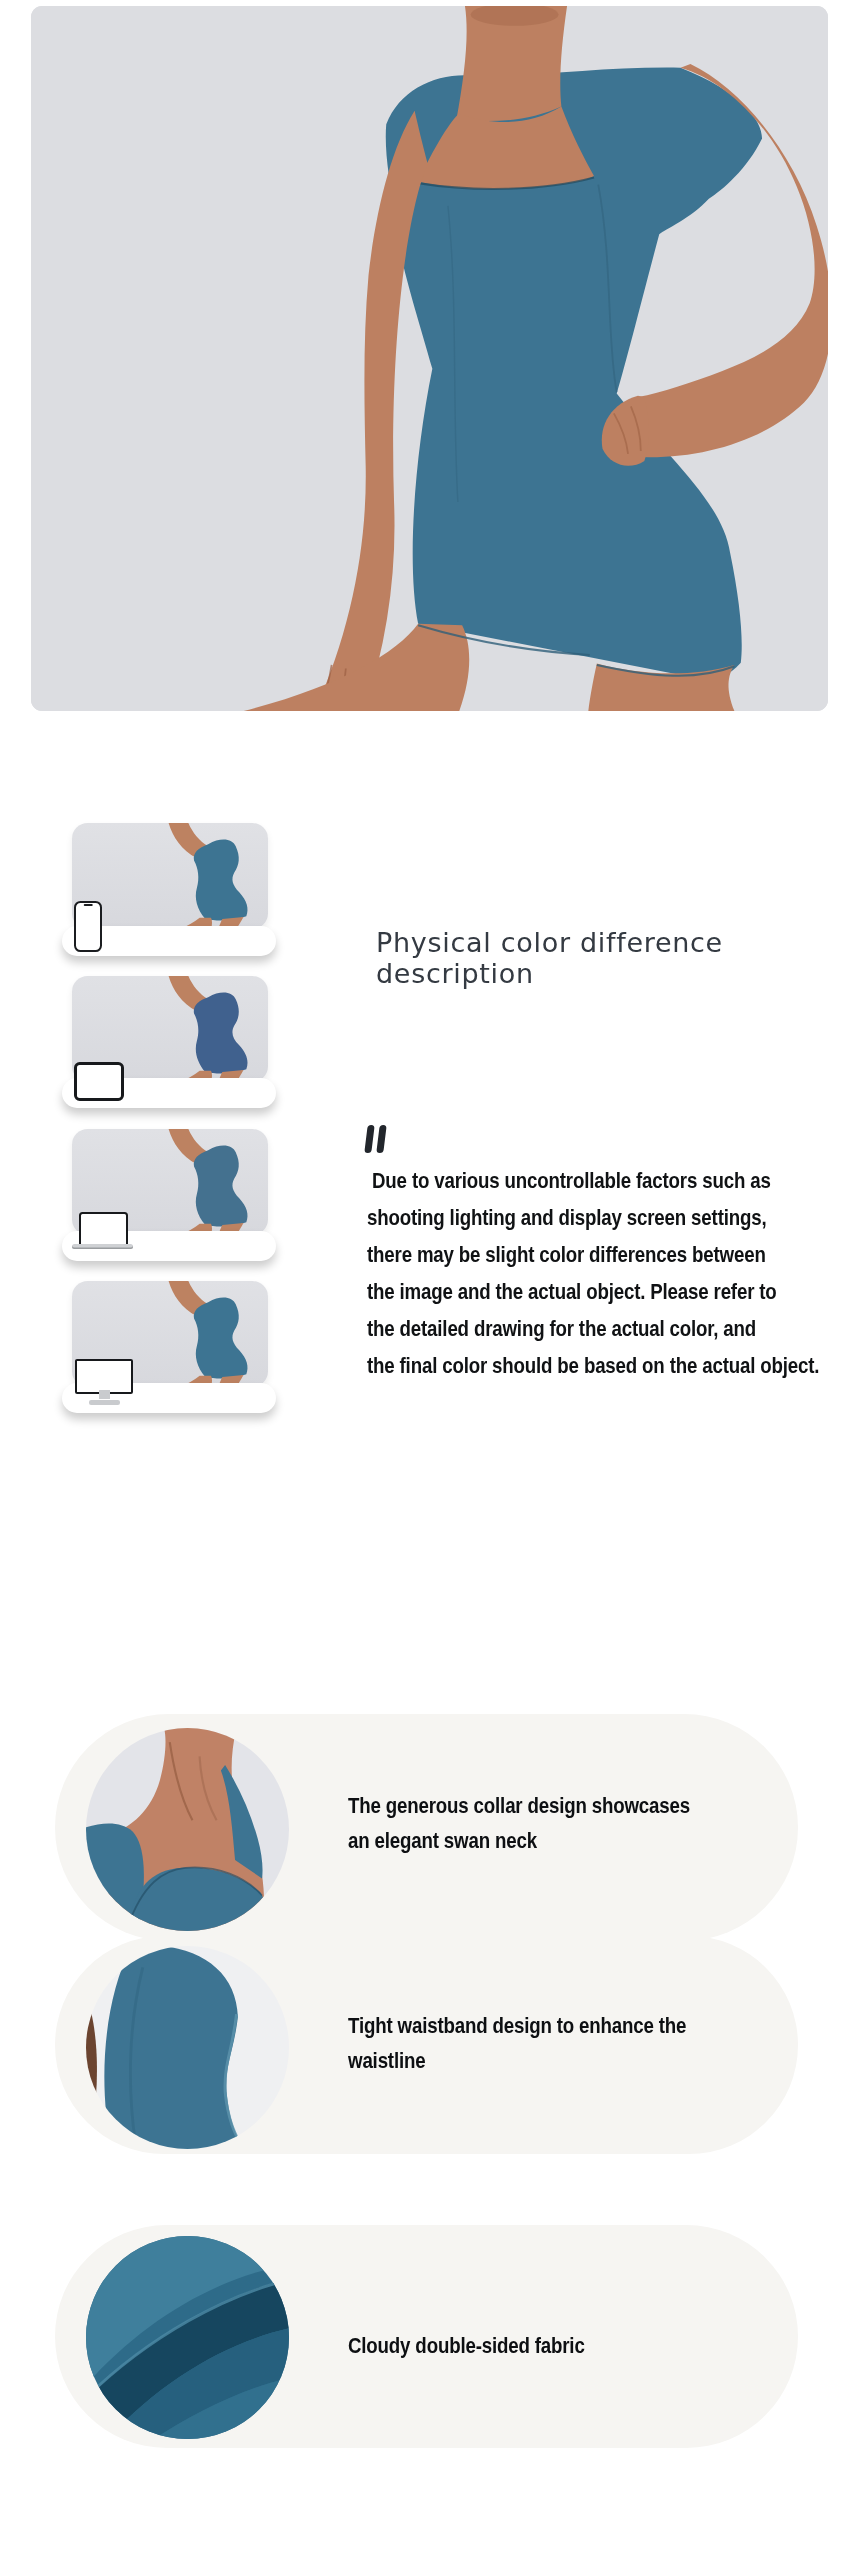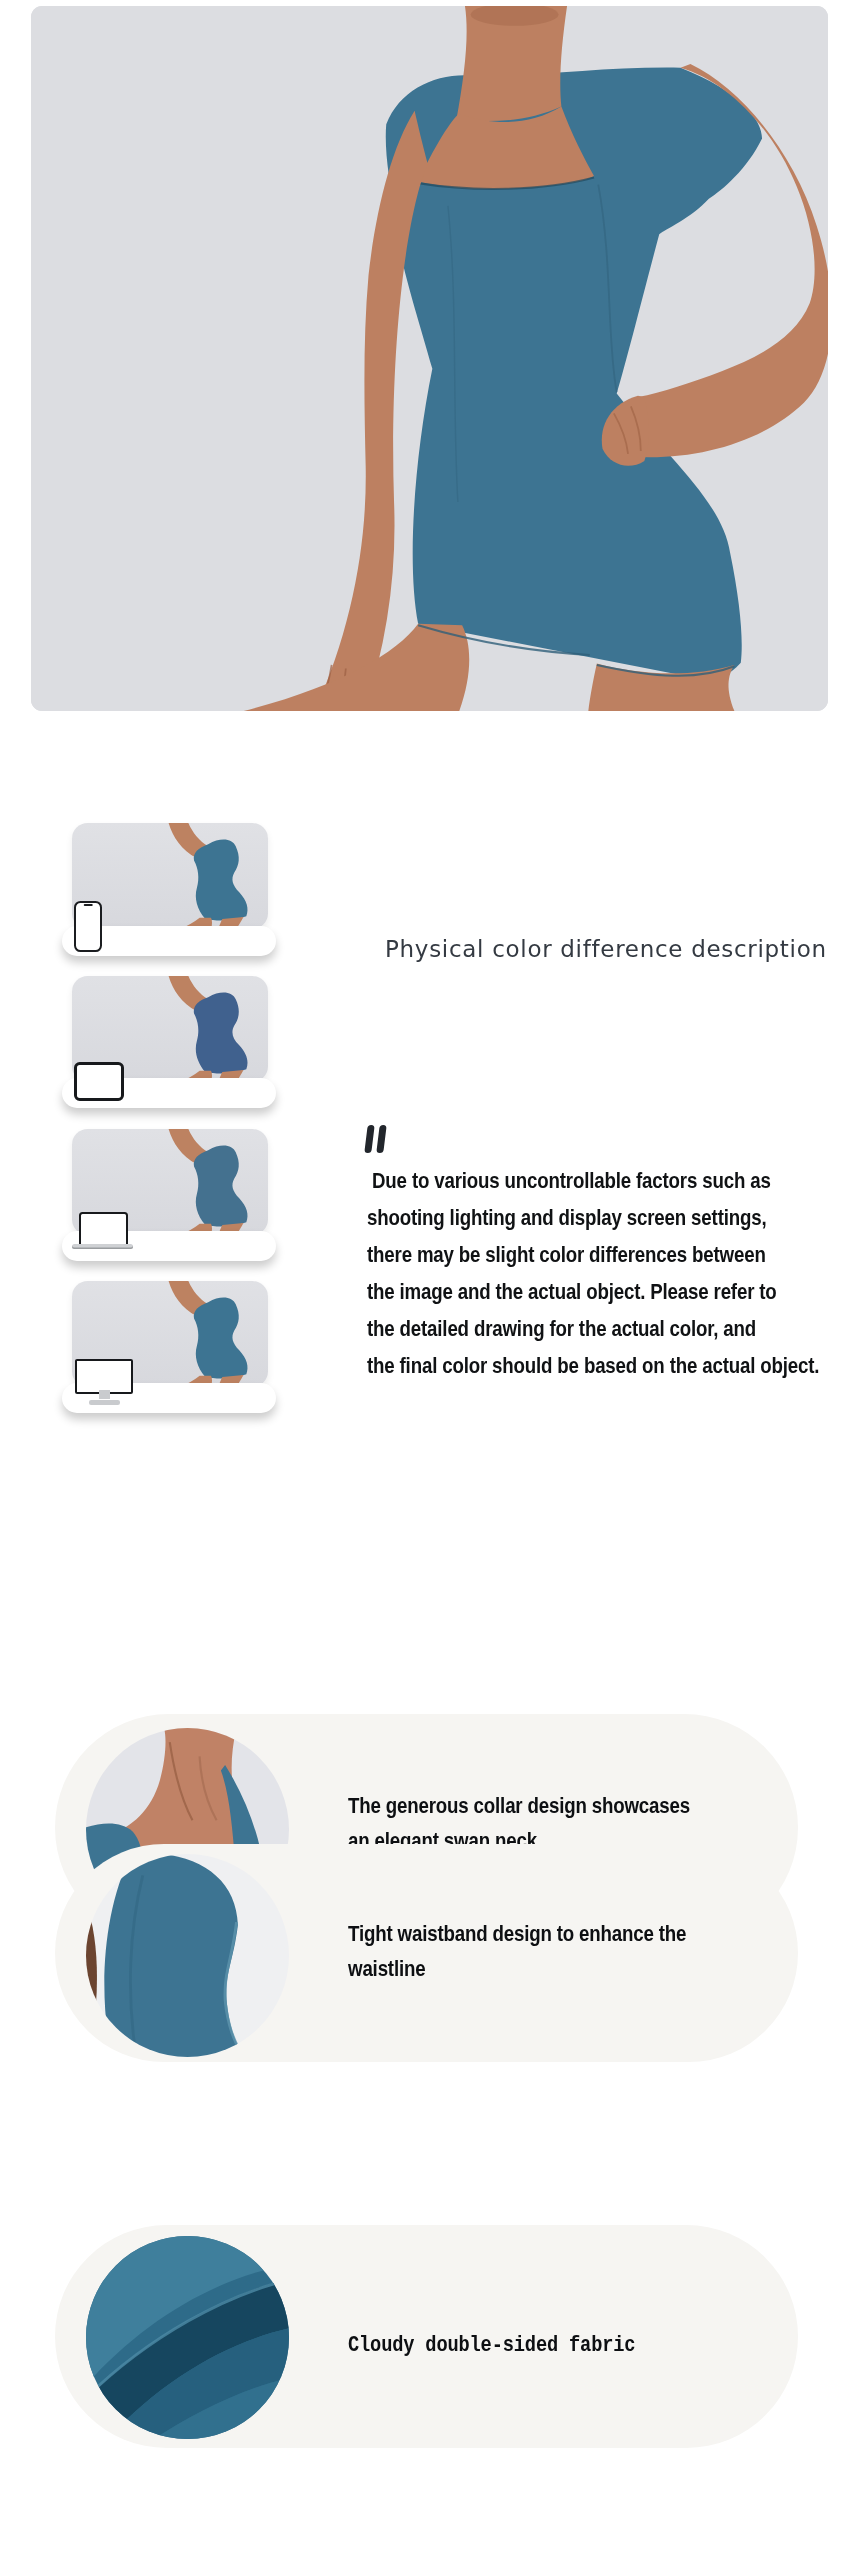--- a/index.html
+++ b/index.html
@@ -21,22 +21,22 @@
   .phone{width:24px;height:47px;border:2.8px solid #1b1d20;border-radius:6.4px;background:#fff;position:absolute;}
   .phone::before{content:"";position:absolute;left:50%;top:1.4px;transform:translateX(-50%);
                  width:8.5px;height:2.1px;border-radius:1.4px;background:#1b1d20;}
   .tablet{width:44px;height:33px;border:3.5px solid #17191c;border-radius:5.7px;background:#fff;position:absolute;}
   .laptop-screen{position:absolute;width:45px;height:31px;border:2.8px solid #17191c;border-radius:3.5px 3.5px 0 0;background:#fff;}
   .laptop-base{position:absolute;width:61px;height:5px;background:#cfd1d4;border-radius:2.8px;box-shadow:inset 0 -1.4px 0 #9a9da0;}
   .monitor-screen{position:absolute;width:54px;height:31px;border:2.8px solid #17191c;border-radius:2.1px;background:#fff;}
   .monitor-stand{position:absolute;width:11.3px;height:9.2px;background:#c9cbce;}
   .monitor-foot{position:absolute;width:31px;height:5px;background:#c9cbce;border-radius:2.1px;}
 
-  .section-title{position:absolute;left:376px;top:927px;margin:9px;
-                 font-size:23px;font-weight:500;letter-spacing:0.7px;color:var(--heading-text,#343a42);
+  .section-title{position:absolute;left:376px;top:927px;margin:0;
+                 font-size:27px;font-weight:500;letter-spacing:0.7px;color:var(--heading-text,#343a42);
                  font-family:"DejaVu Sans",sans-serif;}
   .quote{position:absolute;left:366px;top:1125px;}
   .quote i{display:inline-block;width:7px;height:28px;margin-right:5px;border-radius:3.5px;
            background:#22262c;transform:skewX(-7deg);}
   .color-body{position:absolute;left:367px;top:1162px;width:560px;margin:0;
               font-size:22px;line-height:37px;font-weight:700;letter-spacing:-0.2px;
               color:var(--body-text,#101214);white-space:pre-wrap;
               transform:scaleX(.85);transform-origin:left top;}
 
   
@@ -196,37 +196,37 @@
             C248,178 250,198 248,212 L210,186 C206,140 202,92 190,60 Z"></path>
           <path style="fill:var(--garment-teal,#3d7492)" d="M58,286 C66,232 86,204 126,198
             C170,192 218,206 246,232 C256,250 258,268 257,286 Z"></path>
           <path d="M58,282 C80,218 110,200 140,197 M140,197 C185,193 225,210 248,236" stroke="#1f4a60" stroke-width="2.5" fill="none" opacity="0.6"></path>
         </svg>
       </div>
       <p class="card-text" style="top:74px;">The generous collar design showcases
 an elegant swan neck</p>
     </div>
 
-    <div class="card" style="top:1844px;height:218px;">
+    <div class="card" style="top:1936px;height:218px;">
       <div class="card-circle" style="top:10px;">
         <svg viewBox="0 0 286 286">
           <rect width="286" height="286" fill="#eff0f2"></rect>
           <path fill="#6b4430" d="M0,70 C16,110 20,180 10,250 L0,270 Z"></path>
           <path style="fill:var(--garment-teal,#3d7492)" d="M64,0 C150,-8 212,30 214,100
             C208,150 196,165 198,205 C202,250 214,270 222,286 L36,286
             C18,200 22,84 64,0 Z"></path>
           <path d="M212,96 C206,148 194,166 196,206 C200,248 212,268 220,284" stroke="#5d94ad" stroke-width="4" fill="none" opacity="0.8"></path>
           <path d="M80,30 C60,110 58,200 70,280" stroke="#2c5e78" stroke-width="4" fill="none" opacity="0.35"></path>
         </svg>
       </div>
       <p class="card-text" style="top:72px;">Tight waistband design to enhance the
 waistline</p>
     </div>
 
-    <div class="card" style="top:2225px;height:223px;font-family:Liberation Mono, monospace;">
+    <div class="card" style="top:2225px;height:223px;">
       <div class="card-circle" style="top:11.3px;">
         <svg viewBox="0 0 286 286">
           <rect width="286" height="286" fill="#2e6b89"></rect>
           <path fill="#3f7f9c" d="M0,0 L286,0 L286,40 C180,60 80,120 0,210 Z"></path>
           <path fill="#16465f" d="M0,230 C90,140 200,80 286,60 L286,130 C200,150 110,200 30,286 L0,286 Z"></path>
           <path fill="#26607e" d="M30,286 C110,200 200,150 286,130 L286,200 C220,215 150,250 96,286 Z"></path>
           <path fill="#31708e" d="M96,286 C150,250 220,215 286,200 L286,286 Z"></path>
           <path d="M0,228 C90,140 200,82 286,62" stroke="#4c89a5" stroke-width="4" fill="none" opacity="0.8"></path>
         </svg>
       </div>

